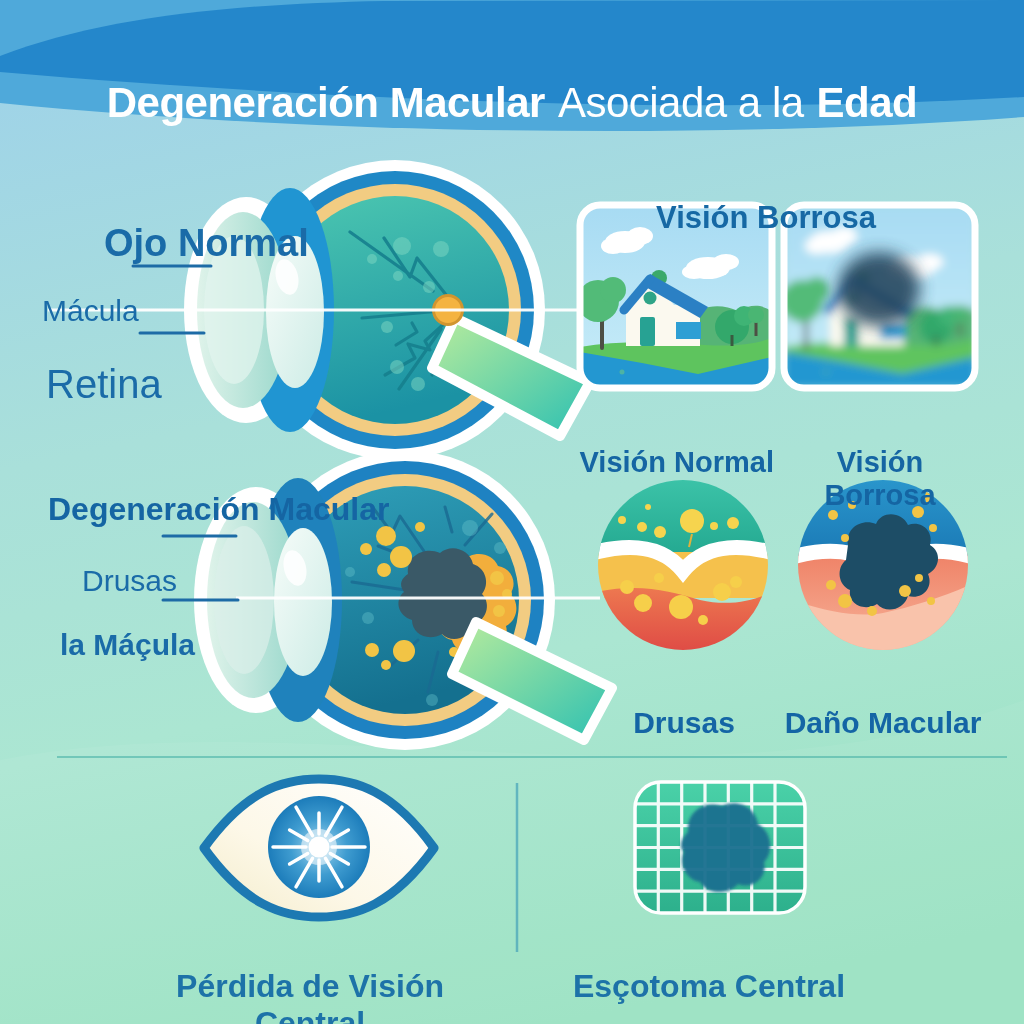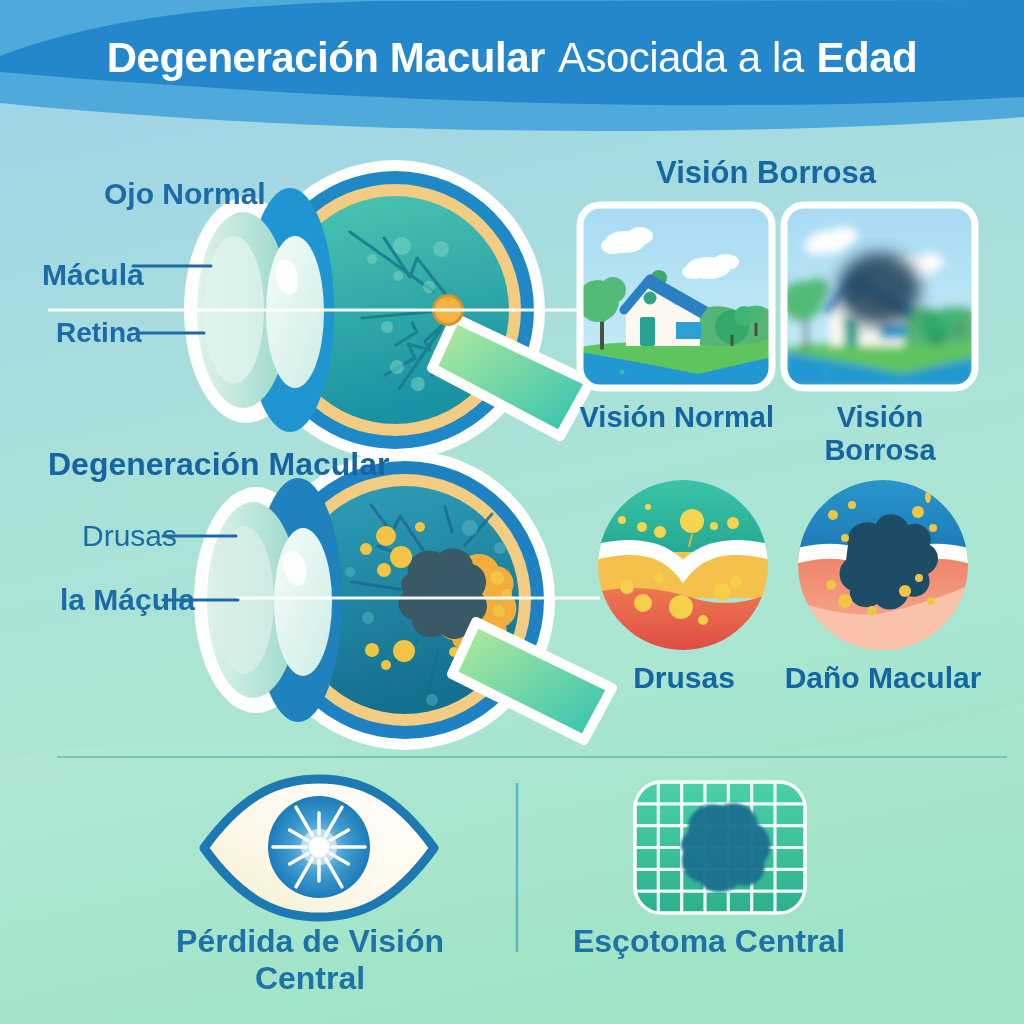--- a/index.html
+++ b/index.html
@@ -4,31 +4,31 @@
 <style>
   html,body{margin:0;padding:0;}
   .page{
     position:relative;
     width:1024px;height:1024px;
     overflow:hidden;
     font-family:"Liberation Sans", sans-serif;
     background:linear-gradient(168deg,#9fd3e8 6%,#a9e0da 38%,#abe6d2 62%,#9ae2c2 92%);
   }
   .art{position:absolute;inset:0;z-index:1;}
-  .txt{position:absolute;z-index:2;color:#1a6ba8;}
+  .txt{position:absolute;z-index:2;color:#1a6ba8;margin-top:45px;}
   .title{
     top:34px;left:0;width:1024px;
     display:flex;justify-content:center;align-items:baseline;gap:13px;
     color:#ffffff;font-size:42px;letter-spacing:-0.5px;white-space:nowrap;
   }
   .title .b{font-weight:800;}
   .title .r{font-weight:400;}
-  .h-ojo{left:104px;top:177px;font-size:30px;font-weight:600;}
-  .lbl-macula{left:42px;top:258px;font-size:30px;font-weight:700;}
-  .lbl-retina{left:56px;top:317px;font-size:28px;font-weight:700;}
+  .h-ojo{left:104px;top:177px;font-size:38px;font-weight:600;}
+  .lbl-macula{left:42px;top:249px;font-size:30px;font-weight:400;}
+  .lbl-retina{left:46px;top:317px;font-size:40px;font-weight:400;}
   .h-borrosa{left:580px;top:155px;width:372px;text-align:center;font-size:31px;font-weight:700;color:#1668a4;}
   .cap-vnormal{left:578px;top:401px;width:196px;text-align:right;font-size:29px;font-weight:700;color:#1565a3;}
   .cap-vborrosa{left:782px;top:401px;width:196px;text-align:center;font-size:29px;font-weight:700;color:#1565a3;}
   .h-degen{left:48px;top:446px;font-size:32px;font-weight:700;color:#1565a3;}
   .lbl-drusas{left:82px;top:519px;font-size:30px;font-weight:500;}
   .lbl-dano{left:60px;top:582px;font-size:30px;font-weight:700;line-height:1.2;}
   .cap-drusas{left:598px;top:661px;width:172px;text-align:center;font-size:30px;font-weight:700;color:#1465a5;}
   .cap-danomac{left:782px;top:661px;width:202px;text-align:center;font-size:30px;font-weight:700;color:#1465a5;}
   .cap-perdida{left:128px;top:923px;width:364px;text-align:center;font-size:32px;font-weight:600;color:#1d72a8;}
   .cap-escotoma{left:558px;top:923px;width:302px;text-align:center;font-size:32px;font-weight:700;color:#1d72a8;}

